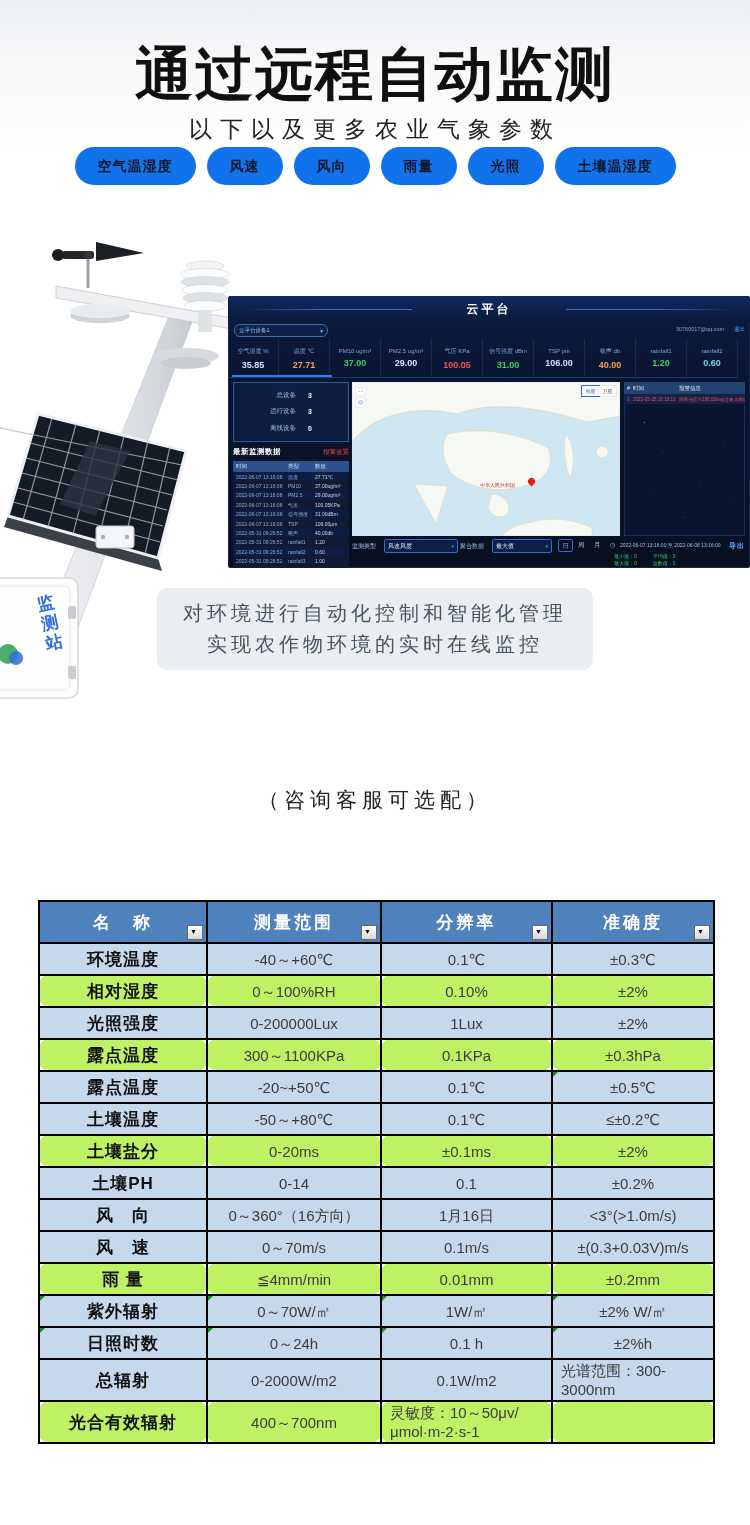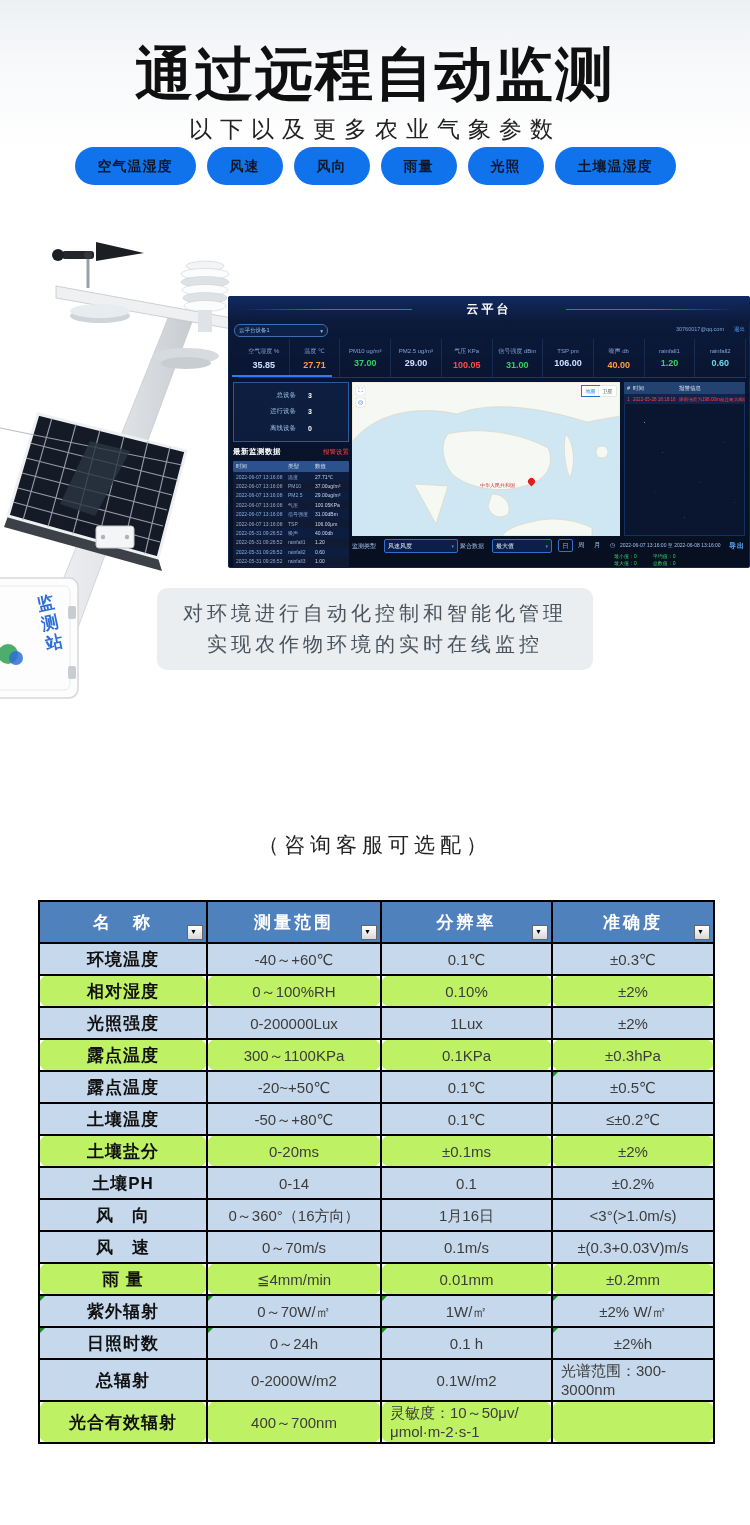--- a/index.html
+++ b/index.html
@@ -30,22 +30,22 @@
         font-size:12px;font-weight:700;color:#fff;letter-spacing:3px;}
   .hline{position:absolute;top:13px;height:1px;background:linear-gradient(90deg,transparent,#3a6fd0,#3a6fd0);}
   .hline.l{left:14px;width:170px;}
   .hline.r{right:14px;width:170px;transform:scaleX(-1);}
   .dash-sub{position:absolute;top:27px;left:0;right:0;height:15px;}
   .dev-select{position:absolute;left:6px;top:1px;width:84px;height:11px;border:1px solid #3f6fae;
         border-radius:6px;display:flex;align-items:center;justify-content:space-between;
         padding:0 4px;font-size:5.5px;color:#9fc0e8;background:rgba(20,45,95,.4);}
   .account{position:absolute;right:26px;top:3px;font-size:5.5px;color:#7fa3d4;}
   .logout{position:absolute;right:5px;top:3px;font-size:5.5px;color:#57a8ff;}
-  .metrics{position:absolute;top:43px;left:0;right:4px;height:38px;display:grid;
-        grid-template-columns:repeat(10,1fr);border-bottom:1px solid #1c3a66;margin-left:11px;}
+  .metrics{position:absolute;top:43px;left:0;right:12px;height:38px;display:grid;
+        grid-template-columns:repeat(10,1fr);border-bottom:1px solid #1c3a66;}
   .metric{border-right:1px solid rgba(90,140,210,.18);display:flex;flex-direction:column;
         align-items:center;justify-content:center;gap:4px;overflow:hidden;}
   .m-label{font-size:6px;color:#7fa2d9;white-space:nowrap;}
   .m-value{font-size:9px;font-weight:700;white-space:nowrap;}
   .metrics-underline{position:absolute;top:79px;left:4px;width:100px;height:2px;background:#2e7bf6;}
 
   .panel-left{position:absolute;left:5px;top:86px;width:116px;bottom:4px;}
   .statbox{height:50px;border:1px solid #2a5a9a;background:rgba(24,48,96,.35);
         padding:4px 6px;display:flex;flex-direction:column;justify-content:space-around;}
   .stat-row{display:flex;align-items:center;font-size:6.5px;color:#9fc0e8;}
@@ -103,21 +103,21 @@
         column-gap:16px;row-gap:1px;font-size:5px;color:#35d065;}
 
   
   .infobox{position:absolute;top:588px;left:50%;transform:translateX(-50%);
         background:#ebeef0;border-radius:10px;padding:10px 26px;text-align:center;
         font-size:20px;letter-spacing:4px;color:#49545f;line-height:31px;white-space:nowrap;}
 
   
   .s2-title{position:absolute;top:758px;left:0;right:0;text-align:center;
         font-size:56px;font-weight:900;color:#101010;letter-spacing:2px;}
-  .s2-sub{position:absolute;top:831px;left:0;right:0;text-align:center;
+  .s2-sub{position:absolute;top:786px;left:0;right:0;text-align:center;
         font-size:21px;color:#222;letter-spacing:5px;}
 
   
   table.spec{position:absolute;left:38px;top:900px;width:675px;border-collapse:collapse;table-layout:fixed;}
   .spec th{background:#4f81bd;color:#fff;font-size:17px;font-weight:700;letter-spacing:3px;
         height:38px;border:2px solid #000;position:relative;}
   .spec td{border:2px solid #000;height:28px;text-align:center;font-size:15px;color:#3c3c3c;
         padding:1px 4px;position:relative;line-height:19px;}
   .spec td.name{font-size:17px;font-weight:700;color:#111;letter-spacing:1px;}
   .spec tr.dark td{background:#c6d8ec;}

